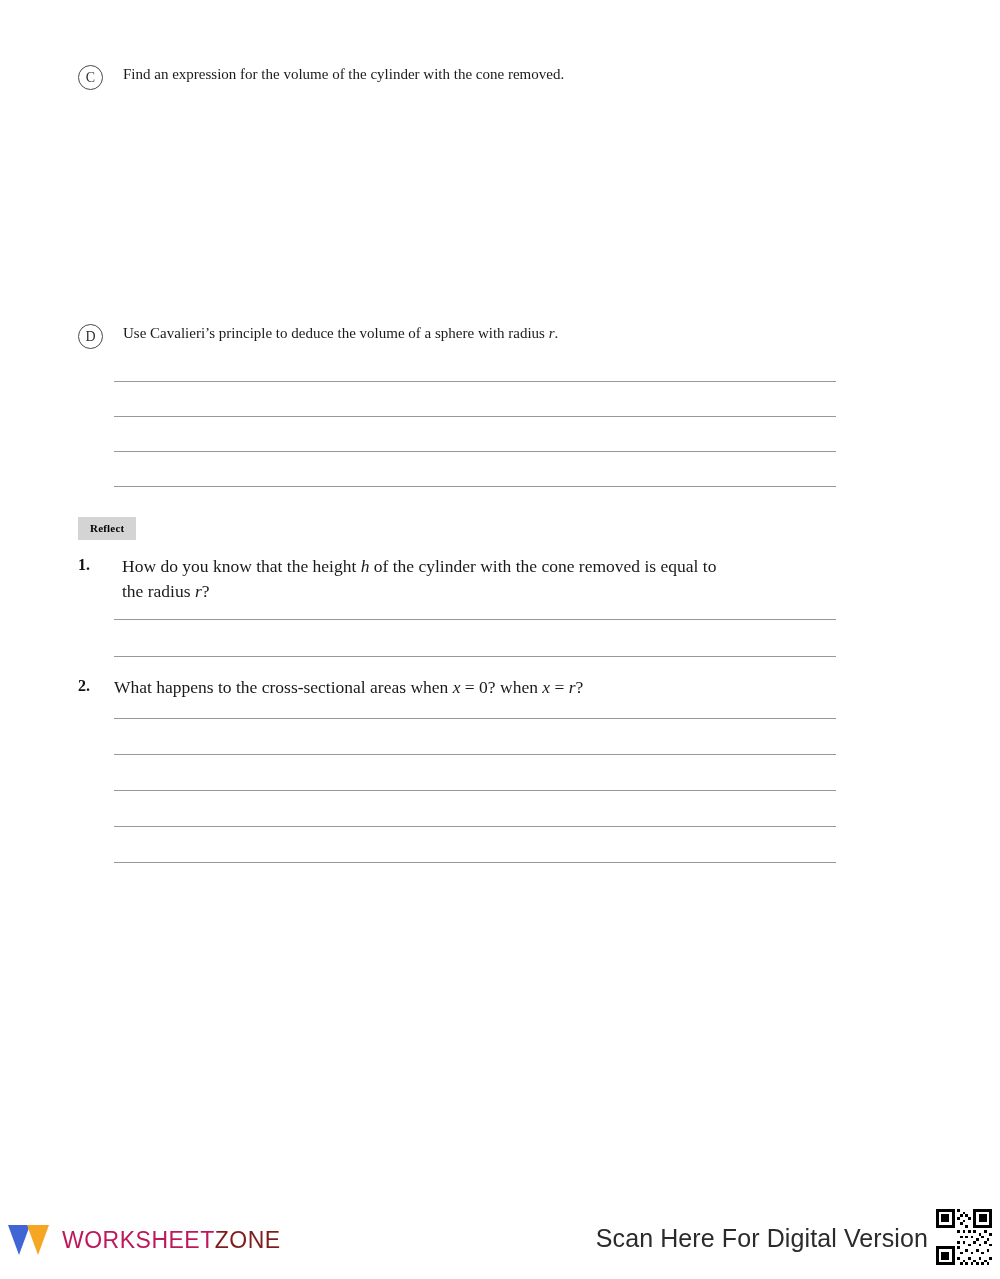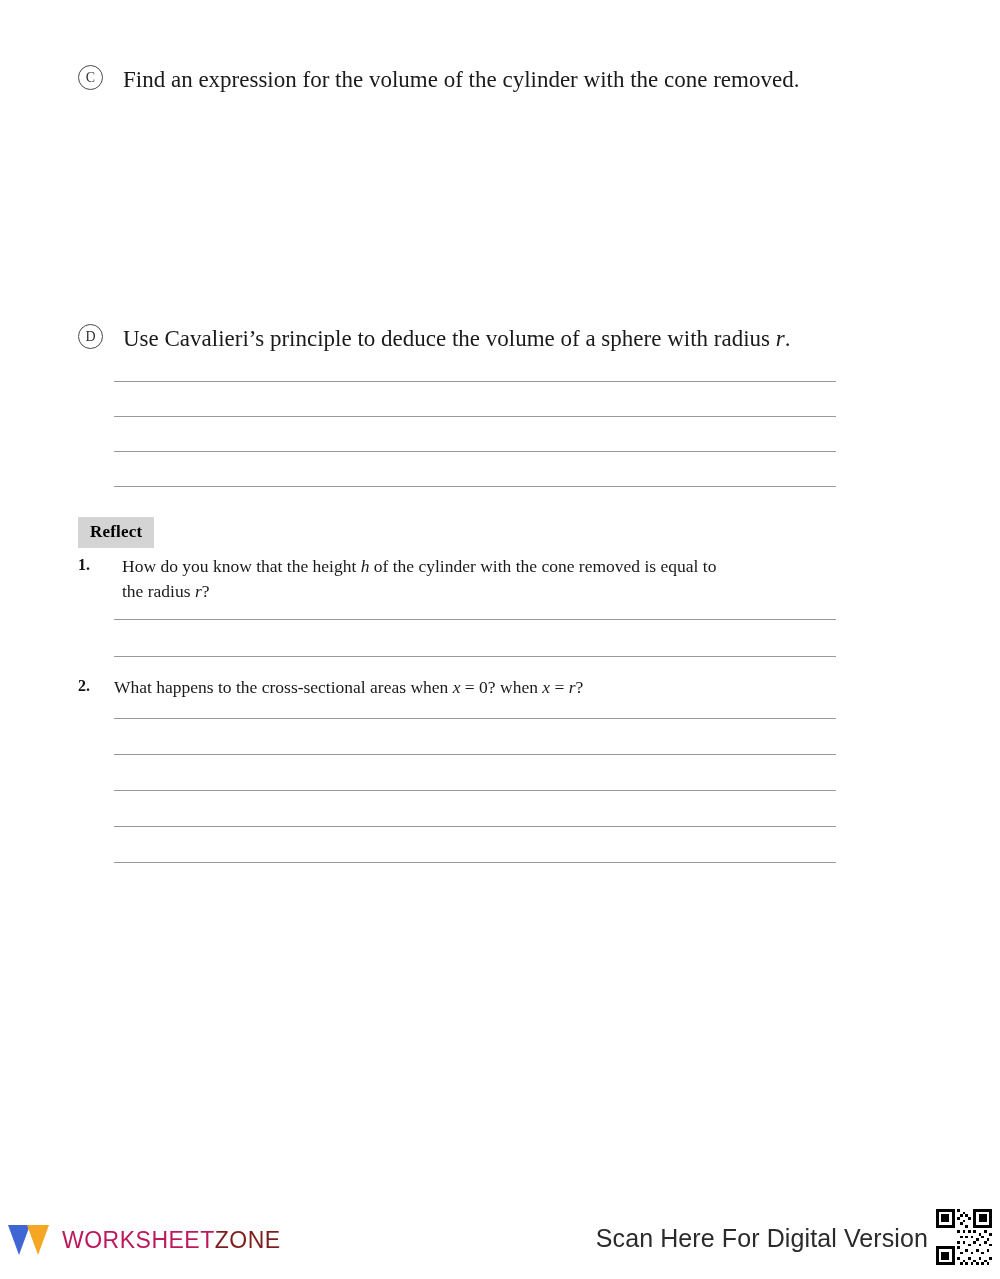--- a/index.html
+++ b/index.html
@@ -36,42 +36,42 @@
     font-size: 14px;
     color: #333;
     display: flex;
     align-items: center;
     justify-content: center;
     flex: none;
     margin-top: 1px;
   }
   .part-text {
     margin-left: 20px;
-    font-size: 23px;
+    font-size: 15px;
     line-height: 1.35;
     color: #1a1a1a;
     white-space: nowrap;
   }
   .part-text i { font-style: italic; }
 
   
   .rule {
     position: absolute;
     height: 1px;
     background: #999999;
   }
 
   
   .reflect-tag {
     position: absolute;
     background: #d4d4d4;
     color: #000;
     font-family: "Liberation Serif", serif;
     font-weight: bold;
-    font-size: 17px;
+    font-size: 11px;
     padding: 5px 12px 6px 12px;
     letter-spacing: 0.2px;
   }
 
   
   .qnum {
     position: absolute;
     font-family: "Liberation Serif", serif;
     font-weight: bold;
     font-size: 16px;

